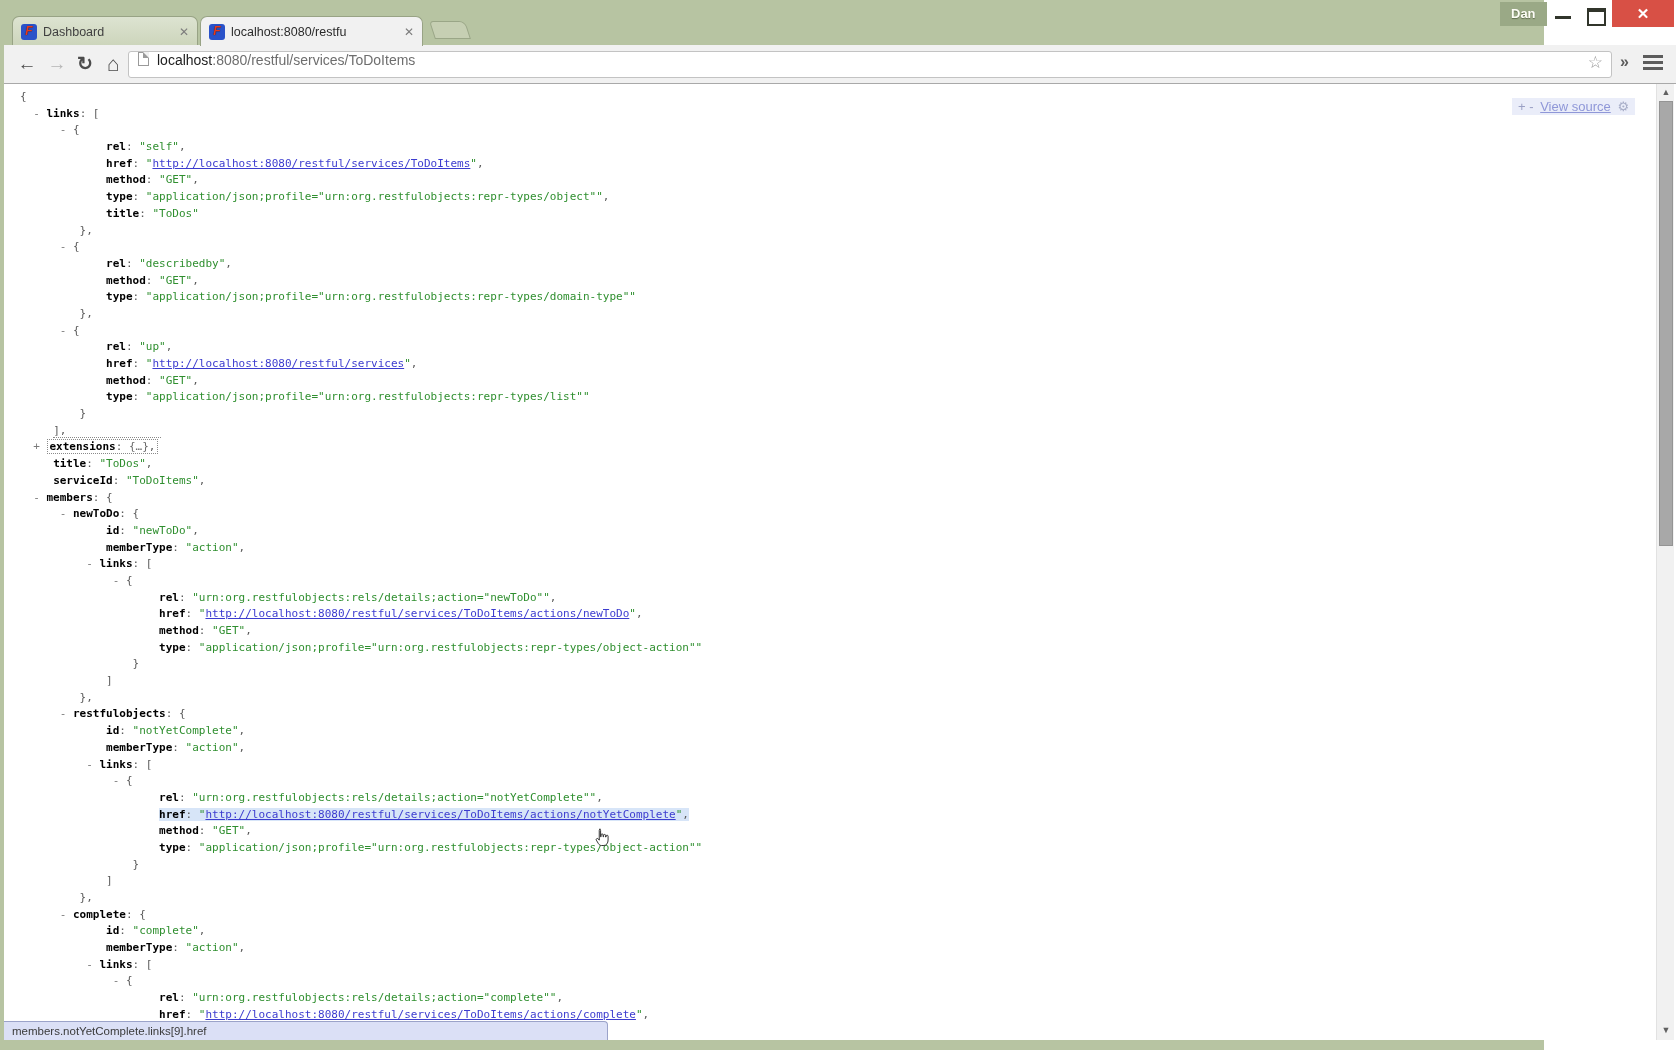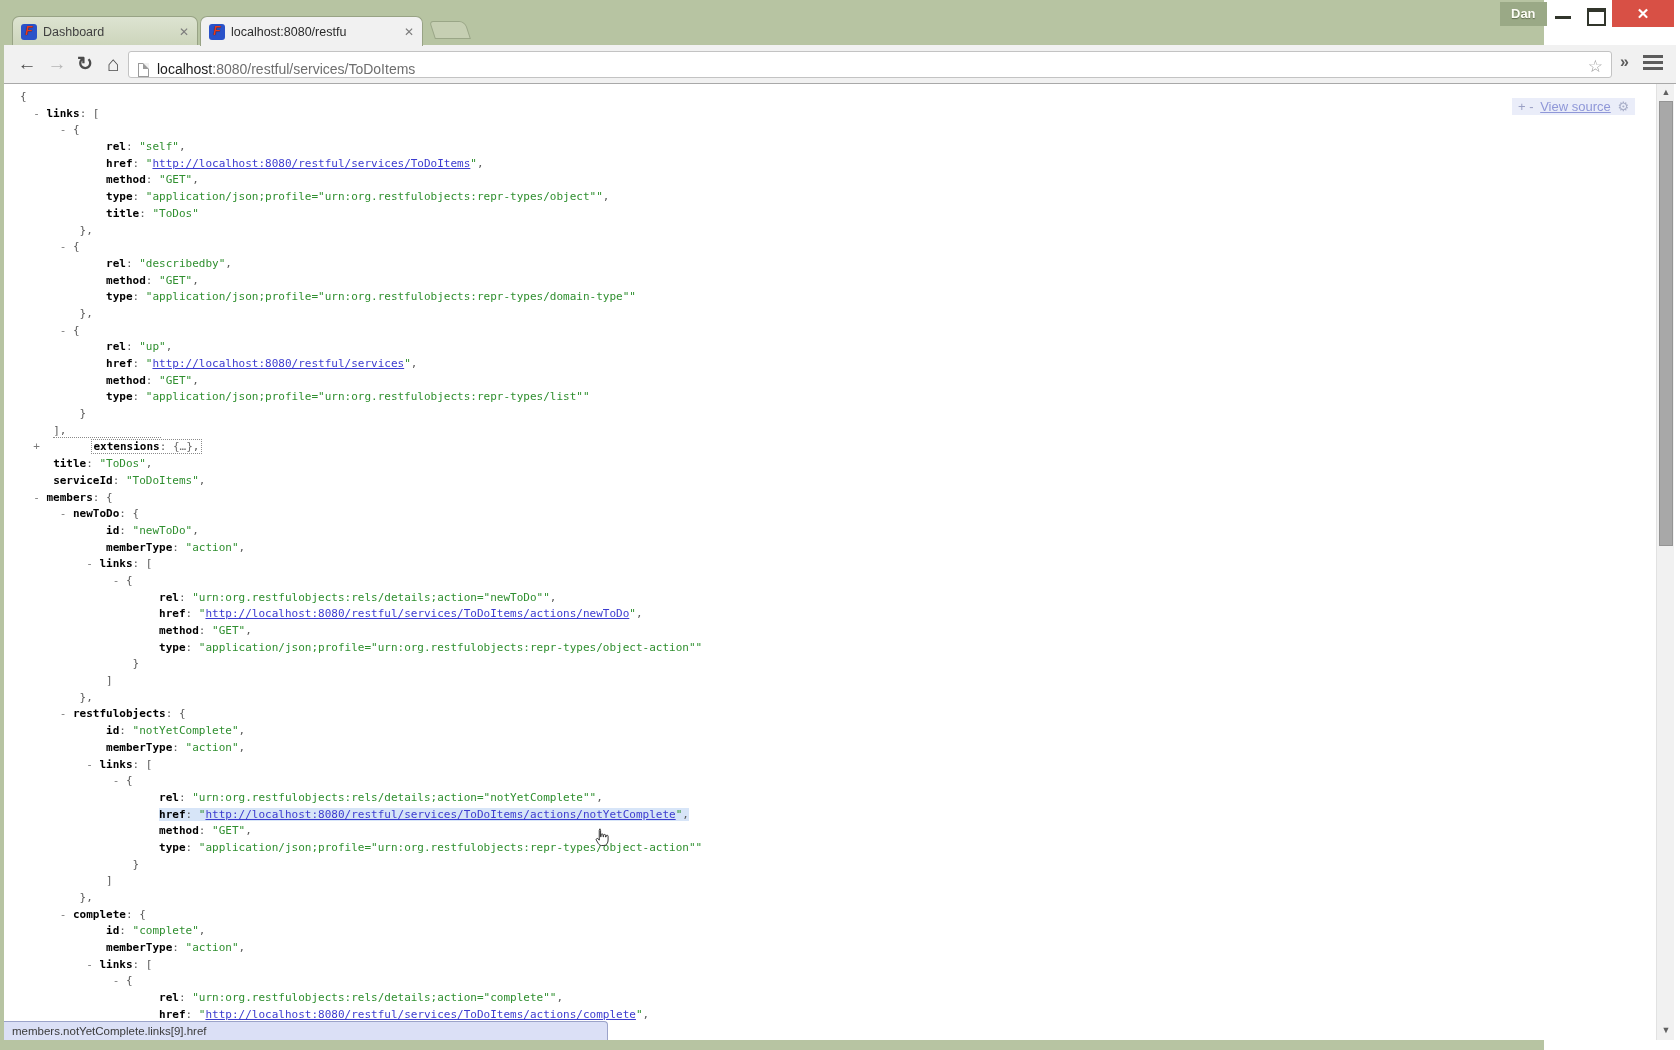--- a/index.html
+++ b/index.html
@@ -19,21 +19,21 @@
   .tab-inactive { left:12px; width:186px; background:linear-gradient(#dde3d1,#ccd5bb); color:#3f3f3f; }
   .tab-active { left:200px; width:223px; background:#f1f1f1; color:#2b2b2b; z-index:3; }
   .favicon { width:16px; height:16px; border-radius:3px; background:#2a52c9; color:#e8391c; font-weight:bold; font-style:italic; font-size:12px; line-height:15px; text-align:center; margin-right:6px; flex:none; text-shadow:0 0 1px #101010; }
   .tab-title { flex:1; white-space:nowrap; overflow:hidden; }
   .tab-close { flex:none; color:#7d7d7d; font-size:12px; padding-left:6px; }
   .newtab-stub { position:absolute; left:432px; top:21px; width:36px; height:18px; background:#c6cfb3; border:1px solid #9aa687; border-radius:4px 6px 0 0; transform:skewX(18deg); }
 
   
   .toolbar { position:absolute; left:4px; top:45px; width:1672px; height:39px; background:#f1f1f1; border-bottom:1px solid #a9a9a9; z-index:2; }
   .navbtn { position:absolute; top:51px; width:26px; height:26px; text-align:center; font-size:19px; line-height:26px; color:#4b4b4b; z-index:3; }
-  .omnibox { position:absolute; left:128px; top:51px; width:1484px; height:27px; background:#fff; border:1px solid #c3c3c3; border-radius:3px; z-index:3; display:flex; align-items:flex-end; }
+  .omnibox { position:absolute; left:128px; top:51px; width:1484px; height:27px; background:#fff; border:1px solid #c3c3c3; border-radius:3px; z-index:3; display:flex; align-items:flex-start; }
   .doc-icon { width:11px; height:14px; border:1px solid #9a9a9a; margin:0 8px 0 9px; position:relative; background:#fff; flex:none; }
   .doc-icon::after { content:""; position:absolute; right:-1px; top:-1px; border:3px solid #f1f1f1; border-left-color:#9a9a9a; border-bottom-color:#9a9a9a; }
   .url { font-size:14px; white-space:nowrap; }
   .url .host { color:#1c1c1c; }
   .url .rest { color:#6e6e6e; }
   .star { margin-left:auto; padding-right:8px; color:#9a9a9a; font-size:17px; }
   .chevrons { position:absolute; left:1620px; top:53px; font-size:16px; font-weight:bold; color:#5c5c5c; z-index:3; }
   .menu-btn { position:absolute; left:1643px; top:55px; width:20px; height:16px; z-index:3; }
   .menu-btn div { height:3px; background:#5c5c5c; margin-bottom:3px; }
 
@@ -41,21 +41,21 @@
   .content { position:absolute; left:4px; top:84px; width:1652px; height:956px; background:#fff; overflow:hidden; }
   #json { padding:5px 0 0 16px; font-family:"DejaVu Sans Mono","Liberation Mono",monospace; font-size:11px; }
   .ln { height:16.7px; line-height:16.7px; white-space:pre; }
   .ln .k { font-weight:bold; color:#000; }
   .ln .p { color:#5a5a5a; }
   .ln .s { color:#2f8f2f; }
   .ln .c { color:#6a6a6a; }
   .ln .mk { color:#7a7a7a; }
   .ln a.lk { color:#3c3ccf; text-decoration:underline; cursor:pointer; }
   .hl { background:#d7e5f8; }
-  .box { border:1px dotted #8a8a8a; padding:0 2px;margin-left:44px; }
+  .box { border:1px dotted #8a8a8a; padding:0 2px; }
   .du { border-bottom:1px dotted #8a8a8a; padding-right:95px; }
 
   
   .vs-bar { position:absolute; left:1512px; top:98px; height:17px; padding:1px 6px; background:#eaedf9; font-size:13px; color:#9aa0c4; white-space:nowrap; z-index:4; }
   .vs-bar a { color:#8f97d8; text-decoration:underline; margin:0 3px; }
   .vs-gear { color:#a8aec8; font-size:13px; }
 
   
   .scrollbar { position:absolute; left:1656px; top:84px; width:18px; height:956px; background:#f1f1f1; border-left:1px solid #e2e2e2; }
   .sb-arrow { position:absolute; left:0; width:18px; height:16px; color:#606060; font-size:9px; text-align:center; line-height:16px; }

